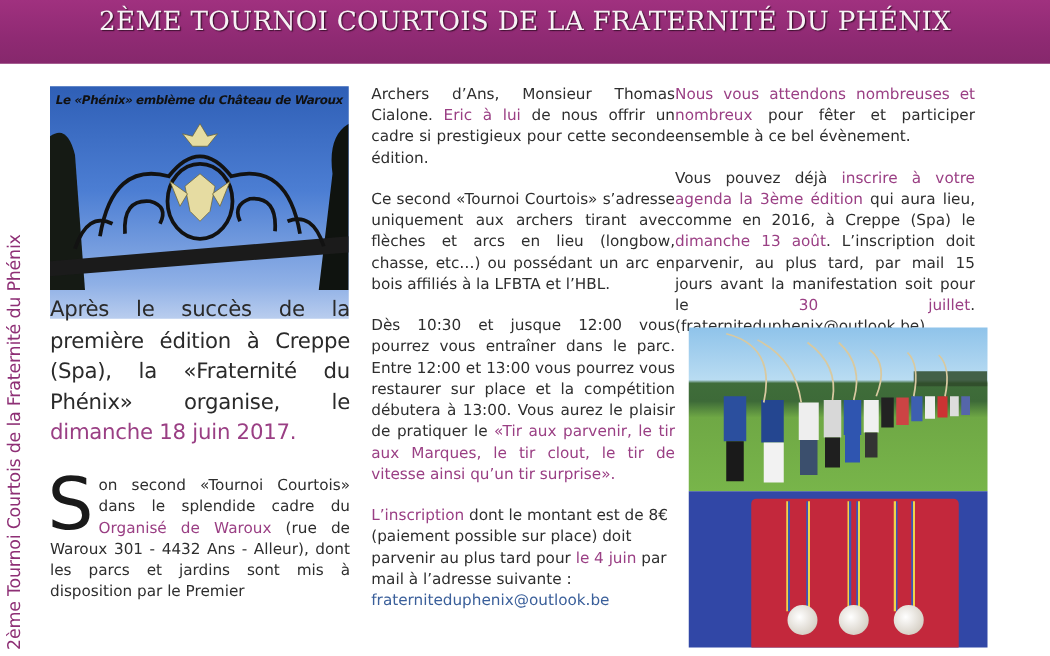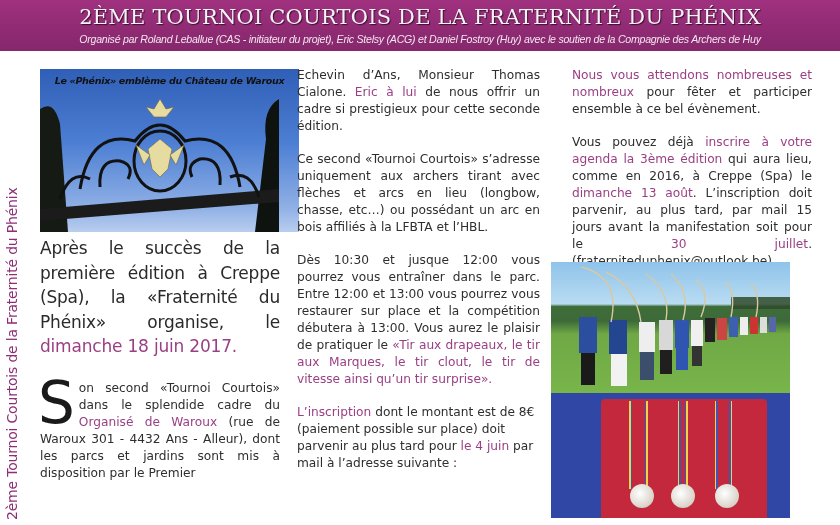--- a/index.html
+++ b/index.html
@@ -27,24 +27,23 @@
       letter-spacing: -0.25px;
     }
     .side-title {
       position: absolute; left: 4px; top: 520px; transform-origin: 0 0;
       transform: rotate(-90deg);
       width: 460px; text-align: left;
       font-family: "DejaVu Sans", sans-serif; font-size: 14px; color: #8e2f75;
       white-space: nowrap; letter-spacing: -0.2px;
     }
     .photo-gate {
-      position: absolute; left: 40px; top: 69px; width: 239px; height: 163px;
+      position: absolute; left: 40px; top: 69px; width: 239px; height: 186px;
       overflow: hidden;
       background: linear-gradient(180deg, #2f5fb6 0%, #4c7ed3 45%, #8fb0e6 85%, #b9cdee 100%);
-      padding-left: 20px;
     }
     .photo-gate .caption {
       position: absolute; left: 0; right: 0; top: 6px; text-align: center;
       font-family: "DejaVu Sans", sans-serif; font-weight: bold; font-style: italic;
       font-size: 9.5px; color: #111; letter-spacing: -0.3px;
     }
     .col { position: absolute; font-size: 12.2px; line-height: 17px; text-align: justify; }
     .col p { margin: 0; }
     .accent { color: #9a3f84; text-align: right; }
     .link { color: #3a5f9a; }
@@ -55,21 +54,21 @@
     }
     .intro {
       position: absolute; left: 40px; top: 380px; width: 240px;
       font-size: 12.2px; line-height: 17px; text-align: justify;
     }
     .dropcap {
       float: left; font-size: 58px; line-height: 46px; height: 46px;
       margin: 0 4px 0 -2px; color: #1a1a1a; font-family: "DejaVu Sans", sans-serif;
     }
     .col2 { left: 297px; top: 67px; width: 243px; }
-    .col3 { left: 572px; top: 67px; width: 240px; }
+    .col3 { left: 540px; top: 67px; width: 240px; }
     .gap { height: 16px; }
     .photo-archers {
       position: absolute; left: 551px; top: 262px; width: 239px; height: 131px; overflow: hidden;
       background: linear-gradient(180deg, #8fc3ea 0%, #b9dcf2 32%, #3f6d3a 34%, #3d6a38 45%, #6fa845 55%, #78b54a 100%);
     }
     .photo-medals {
       position: absolute; left: 551px; top: 393px; width: 239px; height: 125px; overflow: hidden;
       background: #3147a6;
     }
     .rug {
@@ -78,21 +77,20 @@
     }
     .medal { position: absolute; bottom: 10px; width: 24px; height: 24px; border-radius: 50%;
       background: radial-gradient(circle at 40% 40%, #ffffff, #d8d2c8 70%, #9c9388); }
     .ribbon { position: absolute; width: 3px; height: 88px; top: 8px; }
   </style>
 </head>
 <body>
 
 <div class="header">
   <div class="header-title">2ÈME TOURNOI COURTOIS DE LA FRATERNITÉ DU PHÉNIX</div>
-  <div class="header-sub">Organisé par Roland Leballue (CAS - initiateur du projet), Eric Stelsy (ACG) et Daniel Fostroy (Huy) avec le soutien de la Compagnie des Archers de Huy</div>
 </div>
 
 <div class="side-title">2ème Tournoi Courtois de la Fraternité du Phénix</div>
 
 <div class="photo-gate">
   <svg width="239" height="163" viewBox="0 0 239 163" style="position:absolute;left:0;top:0">
     <path d="M0 40 Q14 30 20 55 L28 163 L0 163 Z" fill="#151a14"></path>
     <path d="M239 30 Q222 40 226 70 L215 163 L239 163 Z" fill="#0f130f"></path>
     <path d="M0 140 L239 120 L239 133 L0 152 Z" fill="#1b1b1b"></path>
     <g fill="none" stroke="#121212" stroke-width="3">
@@ -111,27 +109,27 @@
     </g>
   </svg>
   <div class="caption">Le «Phénix» emblème du Château de Waroux</div>
 </div>
 
 <div class="lead"><span>Après le succès de la première édition à Creppe (Spa), la «Fraternité du Phénix» organise, le </span><span class="accent">dimanche 18 juin 2017.</span></div>
 
 <div class="intro"><span class="dropcap">S</span><span>on second «Tournoi Courtois» dans le splendide cadre du </span><span class="accent">Organisé de Waroux</span><span> (rue de Waroux  301 - 4432 Ans - Alleur), dont les parcs et jardins sont mis à disposition par le Premier</span></div>
 
 <div class="col col2">
-  <p><span>Echevin d’Ans, Monsieur Thomas Cialone. </span><span class="accent">Eric à lui</span><span> de nous offrir un cadre si prestigieux pour cette seconde édition.</span></p>
+  <p><span>Archers d’Ans, Monsieur Thomas Cialone. </span><span class="accent">Eric à lui</span><span> de nous offrir un cadre si prestigieux pour cette seconde édition.</span></p>
   <div class="gap"></div>
   <p>Ce second «Tournoi Courtois» s’adresse uniquement aux archers tirant avec flèches et arcs en lieu (longbow, chasse, etc…) ou possédant un arc en bois affiliés à la LFBTA et l’HBL.</p>
   <div class="gap"></div>
-  <p><span>Dès 10:30 et jusque 12:00 vous pourrez vous entraîner dans le parc. Entre  12:00 et 13:00 vous pourrez vous restaurer sur place et la compétition débutera à 13:00. Vous aurez le plaisir de pratiquer le </span><span class="accent">«Tir aux drapeaux, le tir aux Marques, le tir clout, le tir de vitesse ainsi qu’un tir surprise».</span></p>
+  <p><span>Dès 10:30 et jusque 12:00 vous pourrez vous entraîner dans le parc. Entre  12:00 et 13:00 vous pourrez vous restaurer sur place et la compétition débutera à 13:00. Vous aurez le plaisir de pratiquer le </span><span class="accent">«Tir aux parvenir, le tir aux Marques, le tir clout, le tir de vitesse ainsi qu’un tir surprise».</span></p>
   <div class="gap"></div>
-  <p style="text-align:left"><span class="accent">L’inscription</span><span> dont le montant est de 8€ (paiement possible sur place) doit parvenir au plus tard pour </span><span class="accent">le 4 juin</span><span> par mail à l’adresse suivante : </span><br></p>
+  <p style="text-align:left"><span class="accent">L’inscription</span><span> dont le montant est de 8€ (paiement possible sur place) doit parvenir au plus tard pour </span><span class="accent">le 4 juin</span><span> par mail à l’adresse suivante : </span><br><span class="link">fraterniteduphenix@outlook.be</span></p>
 </div>
 
 <div class="col col3">
   <p><span class="accent">Nous vous attendons nombreuses et nombreux</span><span> pour fêter et participer ensemble à ce bel évènement.</span></p>
   <div class="gap"></div>
   <p><span>Vous pouvez déjà </span><span class="accent">inscrire à votre agenda la 3ème édition</span><span> qui aura lieu, comme en 2016, à Creppe (Spa) le </span><span class="accent">dimanche 13 août</span><span>. L’inscription doit parvenir, au plus tard, par mail 15 jours avant la manifestation soit pour le </span><span class="accent">30 juillet</span><span>. (fraterniteduphenix@outlook.be)</span></p>
 </div>
 
 <div class="photo-archers">
   <svg width="239" height="131" viewBox="0 0 239 131" style="position:absolute;left:0;top:0">

